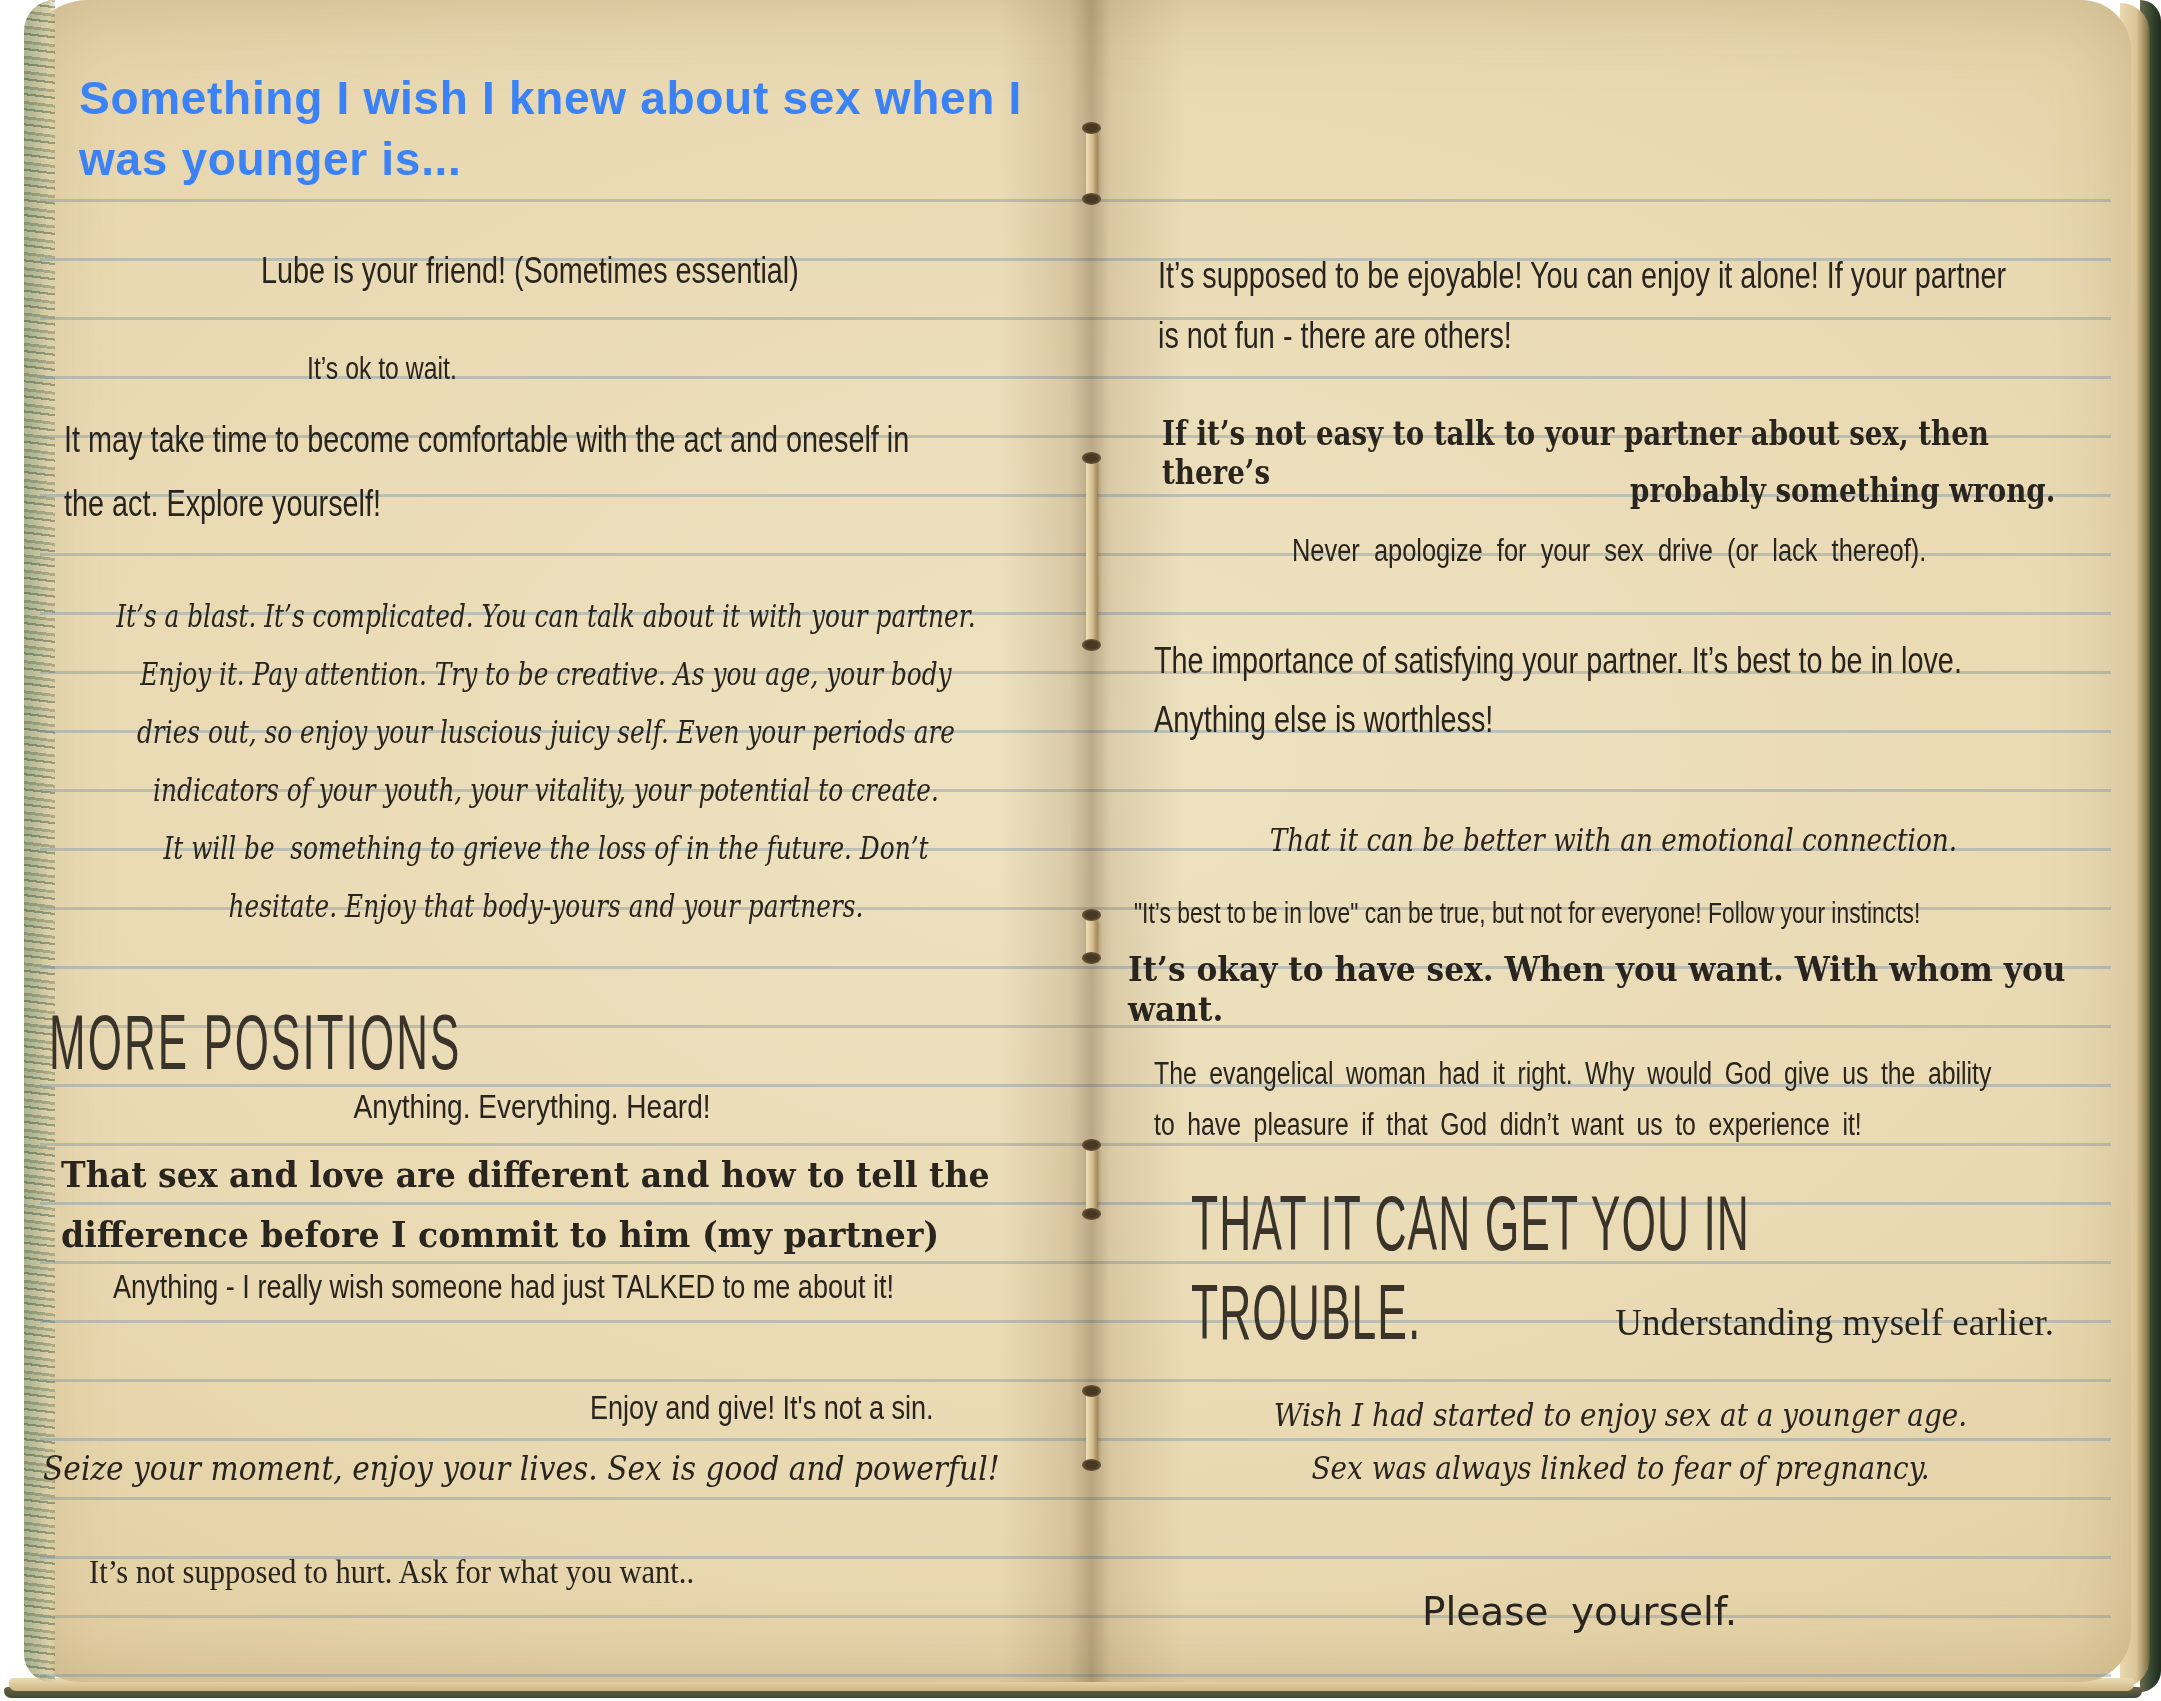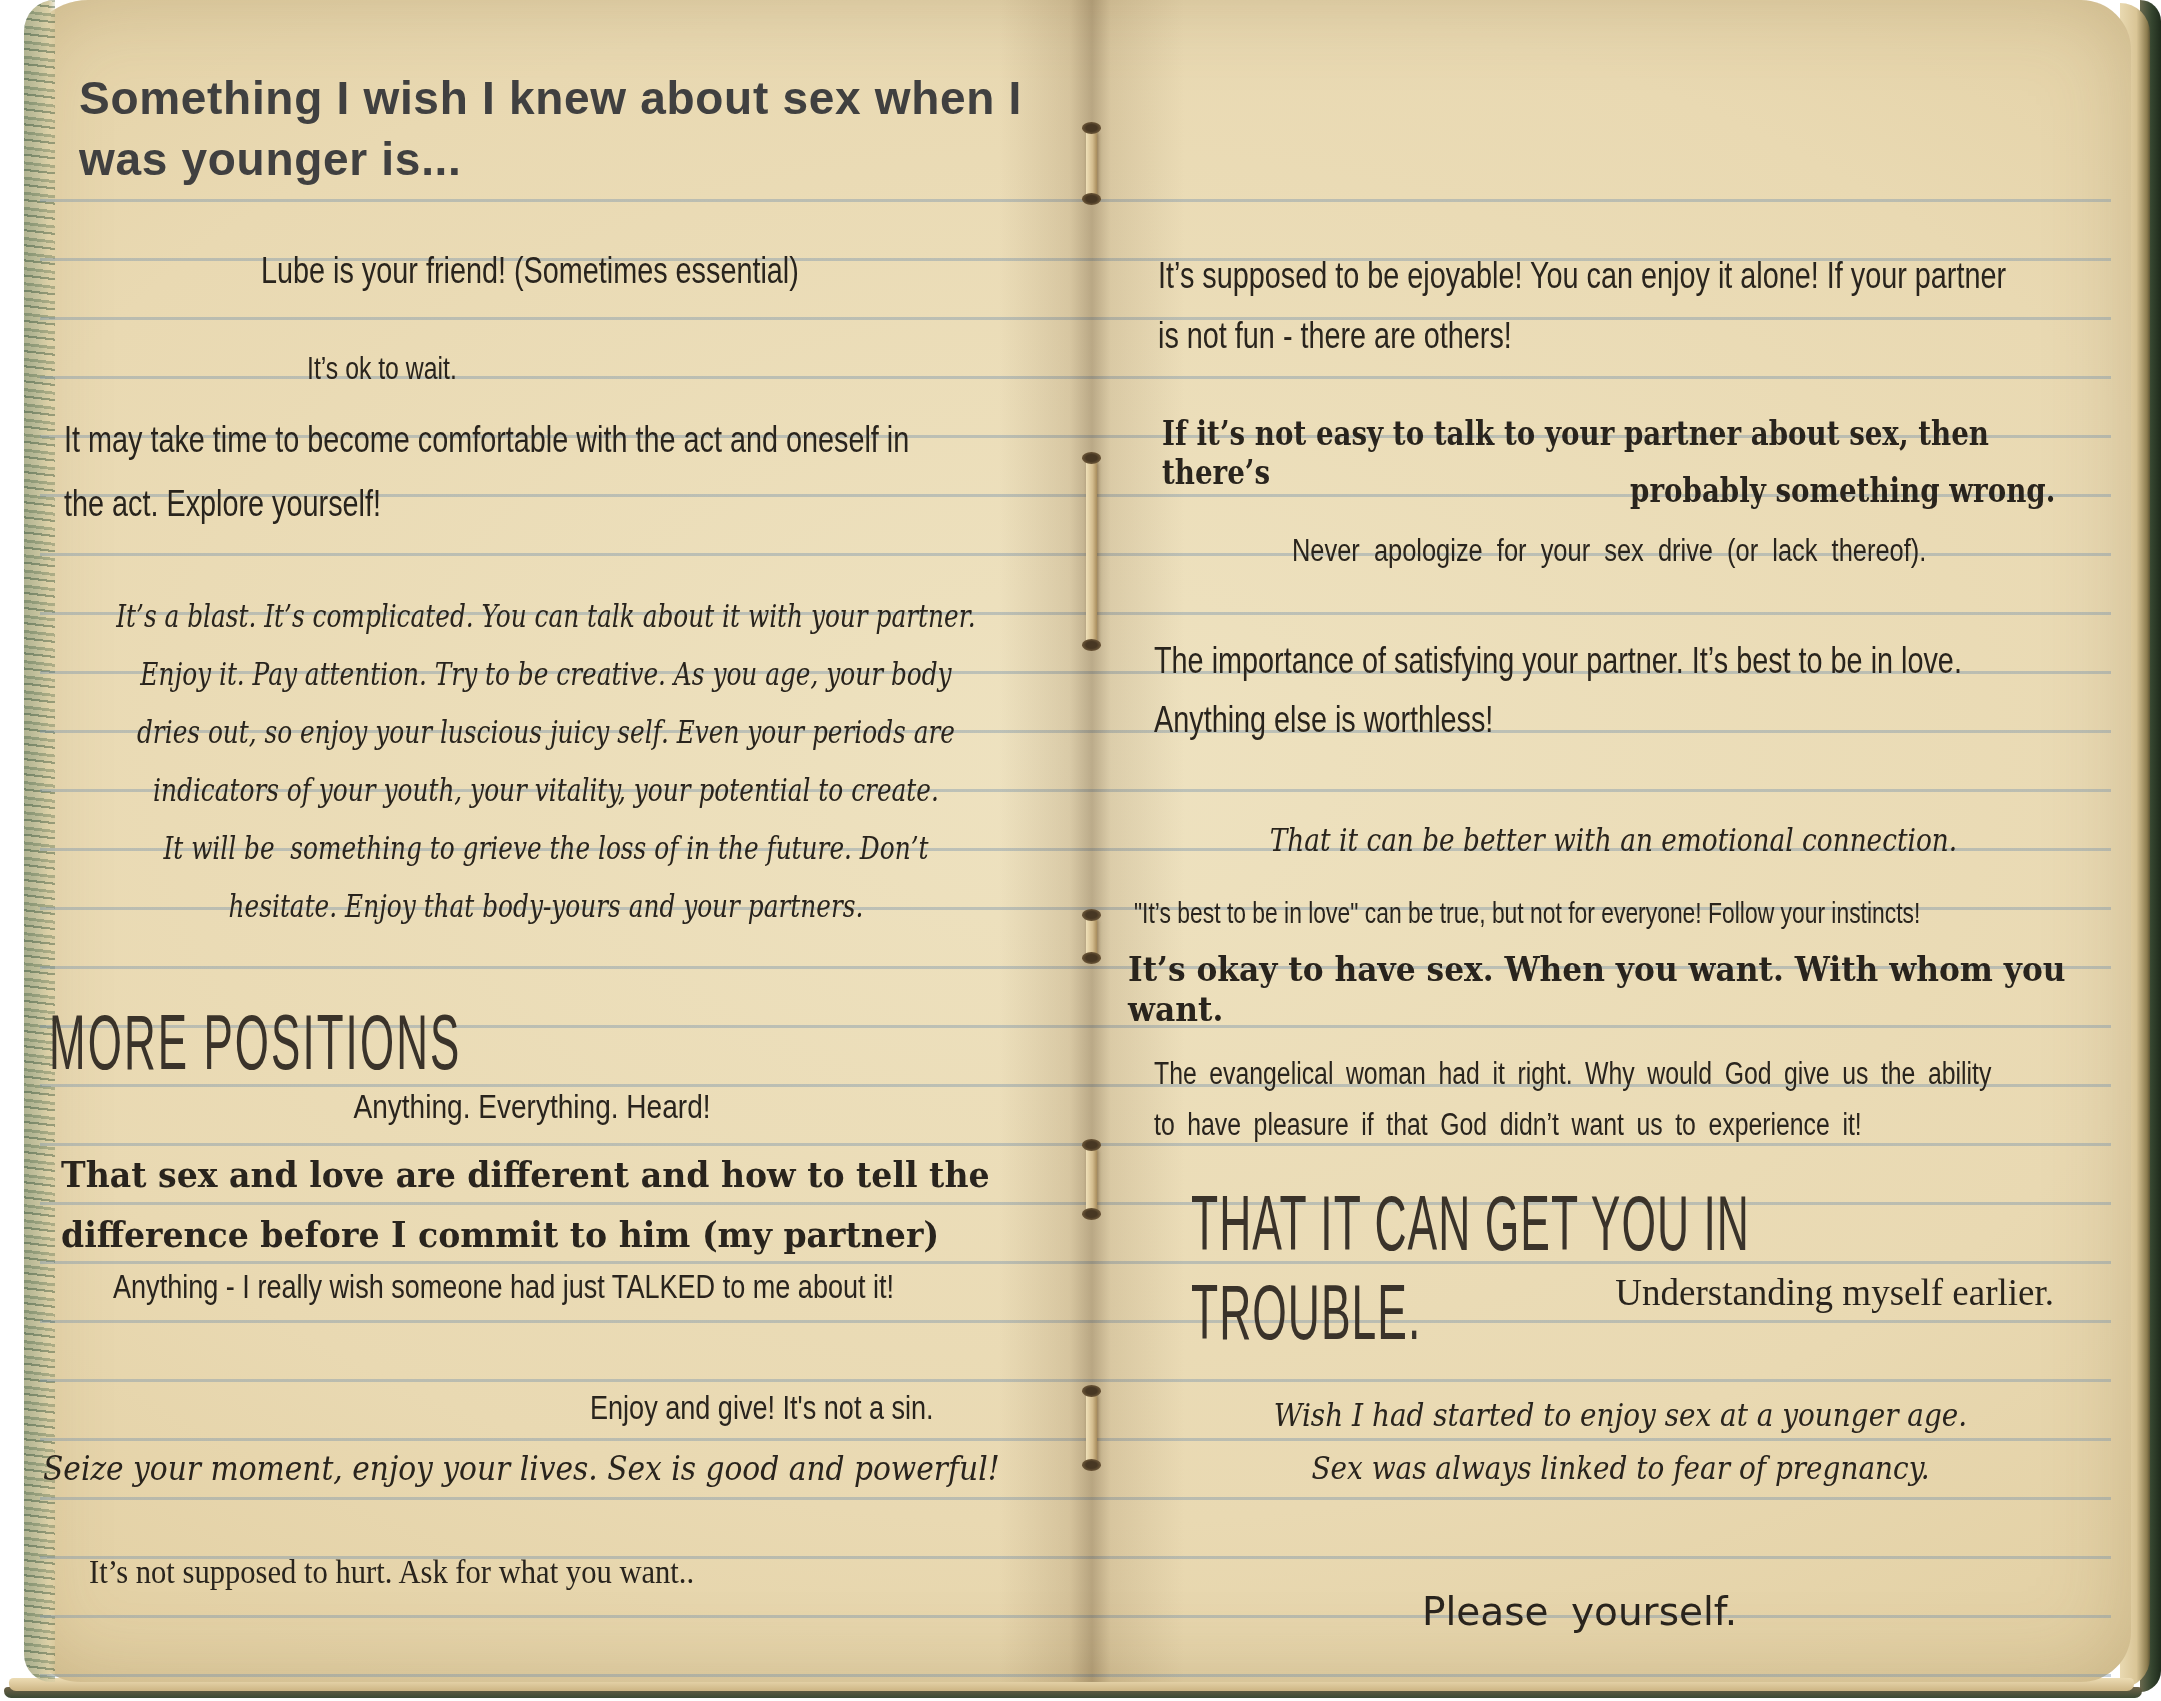--- a/index.html
+++ b/index.html
@@ -111,21 +111,21 @@
   <div class="edge-left"></div>
   <div class="ruling"></div>
   <div class="gutter"></div>
 
   <div class="stitch" style="top:128px;height:71px;"></div>
   <div class="stitch" style="top:458px;height:187px;"></div>
   <div class="stitch" style="top:915px;height:43px;"></div>
   <div class="stitch" style="top:1145px;height:69px;"></div>
   <div class="stitch" style="top:1391px;height:74px;"></div>
 
-  <div class="entry title pre" style="left:79px;top:68px;color:#404040;">Something I wish I knew about sex when I
+  <div class="entry title pre" style="left:79px;top:68px;color:#3b82f6;">Something I wish I knew about sex when I
 was younger is...</div>
 
   <div class="entry cond" style="left:261px;top:250px;font-size:36px;transform:scaleX(.8);transform-origin:left top;">Lube is your friend! (Sometimes essential)</div>
 
   <div class="entry cond" style="left:307px;top:351px;font-size:31px;transform:scaleX(.8);transform-origin:left top;">It’s ok to wait.</div>
 
   <div class="entry cond pre" style="left:64px;top:408px;font-size:36px;line-height:64px;transform:scaleX(.8);transform-origin:left top;">It may take time to become comfortable with the act and oneself in
 the act. Explore yourself!</div>
 
   <div class="entry script pre center" style="left:0px;width:1092px;top:587px;font-size:31px;line-height:58px;transform:scaleX(.8);transform-origin:center top;">It’s a blast. It’s complicated. You can talk about it with your partner.
@@ -165,20 +165,20 @@
 
   <div class="entry cond" style="left:1134px;top:897px;font-size:28.6px;transform:scaleX(.8);transform-origin:left top;">"It’s best to be in love" can be true, but not for everyone! Follow your instincts!</div>
 
   <div class="entry slab" style="left:1128px;top:949px;font-size:34px;transform:scaleX(.92);transform-origin:left top;">It’s okay to have sex. When you want. With whom you want.</div>
 
   <div class="entry cond pre" style="left:1154px;top:1048px;font-size:31px;line-height:51px;word-spacing:7.1px;transform:scaleX(.8);transform-origin:left top;">The evangelical woman had it right. Why would God give us the ability
 to have pleasure if that God didn’t want us to experience it!</div>
 
   <div class="entry hand" style="left:1191px;top:1178px;font-size:60px;letter-spacing:1.4px;transform:scale(.74,1.3);transform-origin:left top;">THAT IT CAN GET YOU IN TROUBLE.</div>
 
-  <div class="entry serif" style="right:107px;top:1271px;font-size:37px;">Understanding myself earlier.</div>
+  <div class="entry serif" style="right:107px;top:1301px;font-size:37px;">Understanding myself earlier.</div>
 
   <div class="entry script pre center" style="left:1142px;width:957px;top:1389px;font-size:31px;line-height:53px;transform:scaleX(.9);transform-origin:center top;">Wish I had started to enjoy sex at a younger age.
 Sex was always linked to fear of pregnancy.</div>
 
   <div class="entry plainsans" style="left:1422px;top:1549px;font-size:39px;word-spacing:10px;">Please  yourself.</div>
 </div>
 
 
 </body></html>

